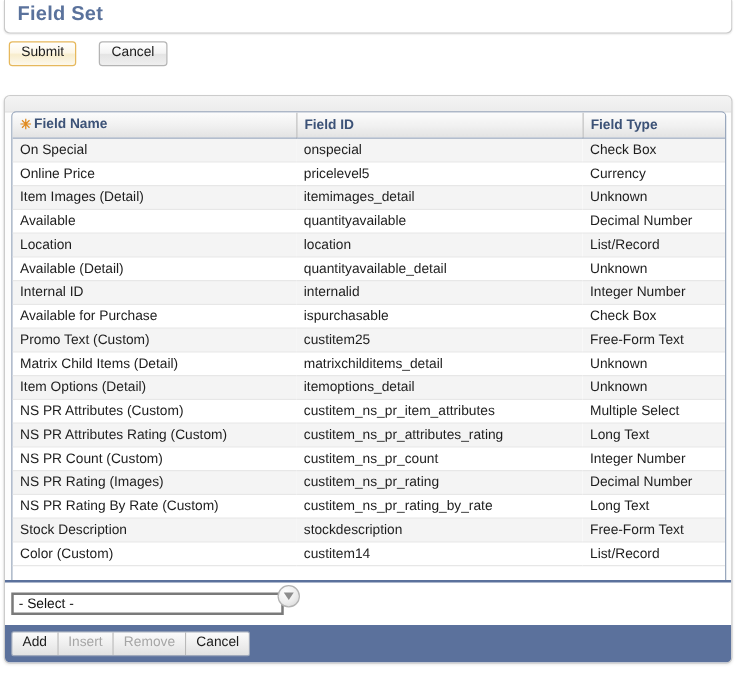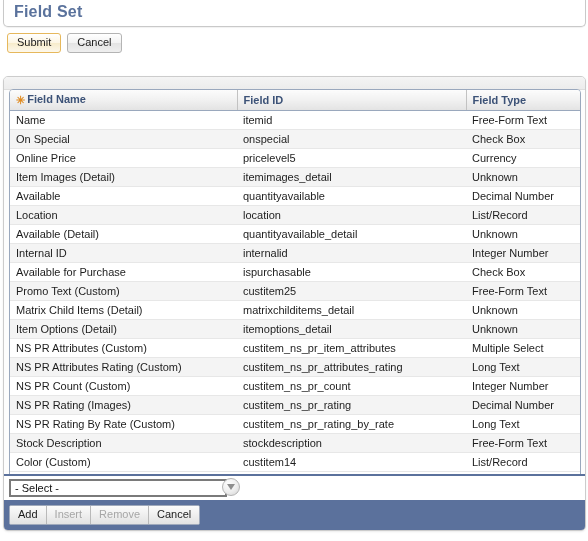--- a/index.html
+++ b/index.html
@@ -37,21 +37,21 @@
     color: #5a729c;
     letter-spacing: 0.2px;
     white-space: nowrap;
   }
 
   
   .topbuttons {
     position: absolute;
     left: 7px; top: 33px;
     display: flex;
-    gap: 6px;
+    gap: 18px;
   }
   .btn {
     font-family: "Liberation Sans", sans-serif;
     font-size: 11px;
     color: #1b1b1b;
     padding: 2px 9px 3px 9px;
     line-height: 13px;
     border-radius: 3px;
     background: linear-gradient(to bottom, #ffffff 0%, #f3f3f3 48%, #e4e4e4 52%, #efefef 100%);
     cursor: default;
@@ -142,21 +142,21 @@
   }
   table.fieldtable tbody tr.odd  td { background: #ffffff; }
   table.fieldtable tbody tr.even td { background: #f4f4f4; }
 
   
   .selectrow {
     position: absolute;
     left: 0px;
     bottom: 30px;
     width: 100%;
-    height: 26px;
+    height: 36px;
     background: #ffffff;
     border-top: 2px solid #5b719c;
     display: flex;
     align-items: center;
   }
   .selectbox {
     position: relative;
     margin-left: 5px;
     width: 218px;
     height: 18px;
@@ -247,25 +247,20 @@
         <thead>
           <tr>
             <th>
               <span class="req-star">✳</span><span>Field Name</span>
             </th>
             <th>Field ID</th>
             <th>Field Type</th>
           </tr>
         </thead>
         <tbody id="tbody">
-            <tr class="odd">
-              <td>Name</td>
-              <td>itemid</td>
-              <td>Free-Form Text</td>
-            </tr>
             <tr class="even">
               <td>On Special</td>
               <td>onspecial</td>
               <td>Check Box</td>
             </tr>
             <tr class="odd">
               <td>Online Price</td>
               <td>pricelevel5</td>
               <td>Currency</td>
             </tr>

